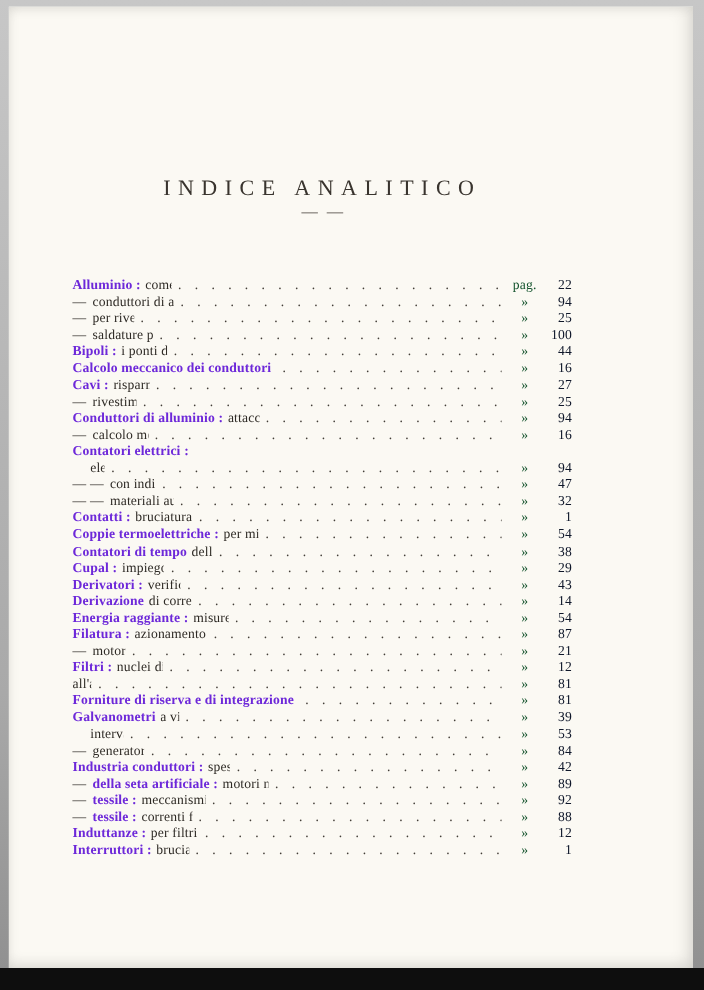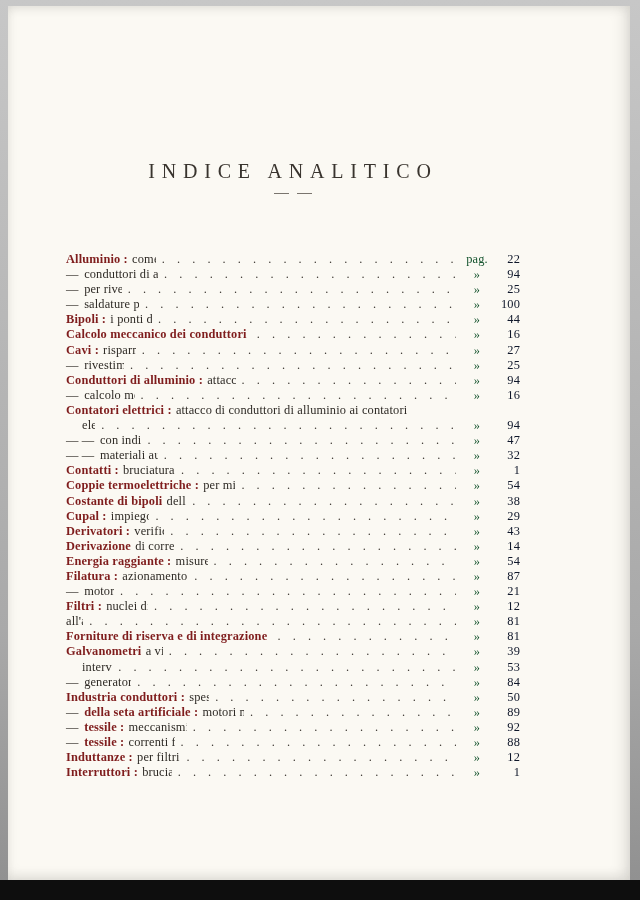--- a/index.html
+++ b/index.html
@@ -59,21 +59,21 @@
     line-height: 15.1px;
     letter-spacing: 0.15px;
   }
   .row {
     display: flex;
     align-items: baseline;
     white-space: nowrap;
   }
   .row.cont { padding-left: 16px; }
   .dash { margin-right: 0.45em; flex: 0 0 auto; }
-  .lead { font-weight: 700; color: #7f1d1d; margin-right: 0.34em; flex: 0 0 auto; }
+  .lead { font-weight: 700; color: #6d28d9; margin-right: 0.34em; flex: 0 0 auto; }
   .rest, .cont-text { flex: 0 1 auto; overflow: hidden; }
   .leader {
     flex: 1 1 auto;
     min-width: 6px;
     overflow: hidden;
     letter-spacing: 4.5px;
     margin: 0 4px 0 6px;
     color: #433e38;
   }
   .col {
@@ -208,21 +208,20 @@
       <span class="leader">. . . . . . . . . . . . . . . . . . . . . . . . . . . . . . . . . . . . . . . . . . . . . . . . . . . . . . . . . . . . . . . . . . . . . . </span>
       <span class="col">»</span>
       <span class="page">16</span>
     </div>
 
   </div>
           <div class="entry">
     <div class="row main">
 
       <span class="lead">Contatori elettrici :</span>
-      <span class="rest">attacco di conduttori di alluminio ai contatori</span>
 
     </div>
     <div class="row cont">
       <span class="cont-text">elettrici</span>
       <span class="leader">. . . . . . . . . . . . . . . . . . . . . . . . . . . . . . . . . . . . . . . . . . . . . . . . . . . . . . . . . . . . . . . . . . . . . . </span>
       <span class="col">»</span>
       <span class="page">94</span>
     </div>
   </div>
           <div class="entry">
@@ -265,21 +264,21 @@
       <span class="rest">per misure di energia raggiante</span>
       <span class="leader">. . . . . . . . . . . . . . . . . . . . . . . . . . . . . . . . . . . . . . . . . . . . . . . . . . . . . . . . . . . . . . . . . . . . . . </span>
       <span class="col">»</span>
       <span class="page">54</span>
     </div>
 
   </div>
           <div class="entry">
     <div class="row main">
 
-      <span class="lead">Costante di bipoli</span>
+      <span class="lead">Contatori di tempo</span>
       <span class="rest">delle resistenze</span>
       <span class="leader">. . . . . . . . . . . . . . . . . . . . . . . . . . . . . . . . . . . . . . . . . . . . . . . . . . . . . . . . . . . . . . . . . . . . . . </span>
       <span class="col">»</span>
       <span class="page">38</span>
     </div>
 
   </div>
           <div class="entry">
     <div class="row main">
 
@@ -408,21 +407,21 @@
     </div>
 
   </div>
           <div class="entry">
     <div class="row main">
 
       <span class="lead">Industria conduttori :</span>
       <span class="rest">spese per energia</span>
       <span class="leader">. . . . . . . . . . . . . . . . . . . . . . . . . . . . . . . . . . . . . . . . . . . . . . . . . . . . . . . . . . . . . . . . . . . . . . </span>
       <span class="col">»</span>
-      <span class="page">50</span>
+      <span class="page">42</span>
     </div>
 
   </div>
           <div class="entry">
     <div class="row main">
       <span class="dash">—</span>
       <span class="lead">della seta artificiale :</span>
       <span class="rest">motori nella industria della seta artificiale</span>
       <span class="leader">. . . . . . . . . . . . . . . . . . . . . . . . . . . . . . . . . . . . . . . . . . . . . . . . . . . . . . . . . . . . . . . . . . . . . . </span>
       <span class="col">»</span>

